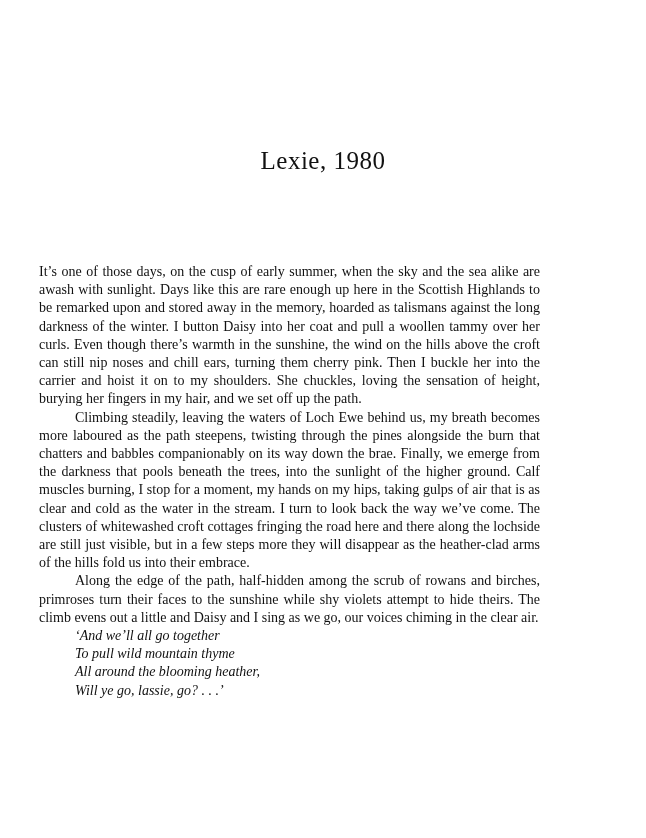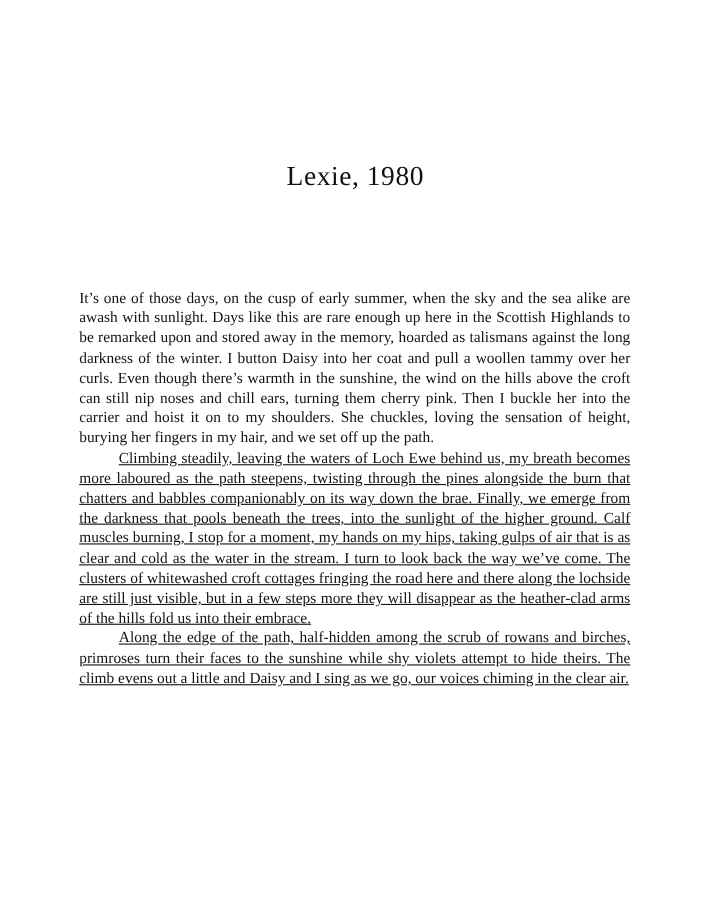--- a/index.html
+++ b/index.html
@@ -22,34 +22,33 @@
     padding-top: 146px;
     text-align: center;
     font-size: 25px;
     font-weight: 400;
     line-height: 30px;
     letter-spacing: 0.5px;
     margin-bottom: 87px;
   }
 
   .body-text {
-    margin-left: 72px;
+    margin-left: 39px;
     width: 501px;
     font-size: 14px;
     line-height: 18.2px;
     text-align: justify;
   }
 
   .body-text p {
     margin: 0;
   }
 
   .body-text p.indent {
     text-indent: 36px;
-    text-decoration: underline;
   }
 
   .verse {
     margin-left: 36px;
     font-style: italic;
     text-align: left;
   }
 
   .verse .verse-line {
     line-height: 18.2px;
@@ -63,17 +62,23 @@
   <h1 class="chapter-title">Lexie, 1980</h1>
 
   <div class="body-text">
 
     <p>It’s one of those days, on the cusp of early summer, when the sky and the sea alike are awash with sunlight. Days like this are rare enough up here in the Scottish Highlands to be remarked upon and stored away in the memory, hoarded as talismans against the long darkness of the winter. I button Daisy into her coat and pull a woollen tammy over her curls. Even though there’s warmth in the sunshine, the wind on the hills above the croft can still nip noses and chill ears, turning them cherry pink. Then I buckle her into the carrier and hoist it on to my shoulders. She chuckles, loving the sensation of height, burying her fingers in my hair, and we set off up the path.</p>
 
     <p class="indent">Climbing steadily, leaving the waters of Loch Ewe behind us, my breath becomes more laboured as the path steepens, twisting through the pines alongside the burn that chatters and babbles companionably on its way down the brae. Finally, we emerge from the darkness that pools beneath the trees, into the sunlight of the higher ground. Calf muscles burning, I stop for a moment, my hands on my hips, taking gulps of air that is as clear and cold as the water in the stream. I turn to look back the way we’ve come. The clusters of whitewashed croft cottages fringing the road here and there along the lochside are still just visible, but in a few steps more they will disappear as the heather-clad arms of the hills fold us into their embrace.</p>
 
     <p class="indent">Along the edge of the path, half-hidden among the scrub of rowans and birches, primroses turn their faces to the sunshine while shy violets attempt to hide theirs. The climb evens out a little and Daisy and I sing as we go, our voices chiming in the clear air.</p>
 
+    <div class="verse">
+      <div class="verse-line">‘And we’ll all go together</div>
+      <div class="verse-line">To pull wild mountain thyme</div>
+      <div class="verse-line">All around the blooming heather,</div>
+      <div class="verse-line">Will ye go, lassie, go? . . .’</div>
+    </div>
 
 
   </div>
 
 </div>
 
 </body></html>

